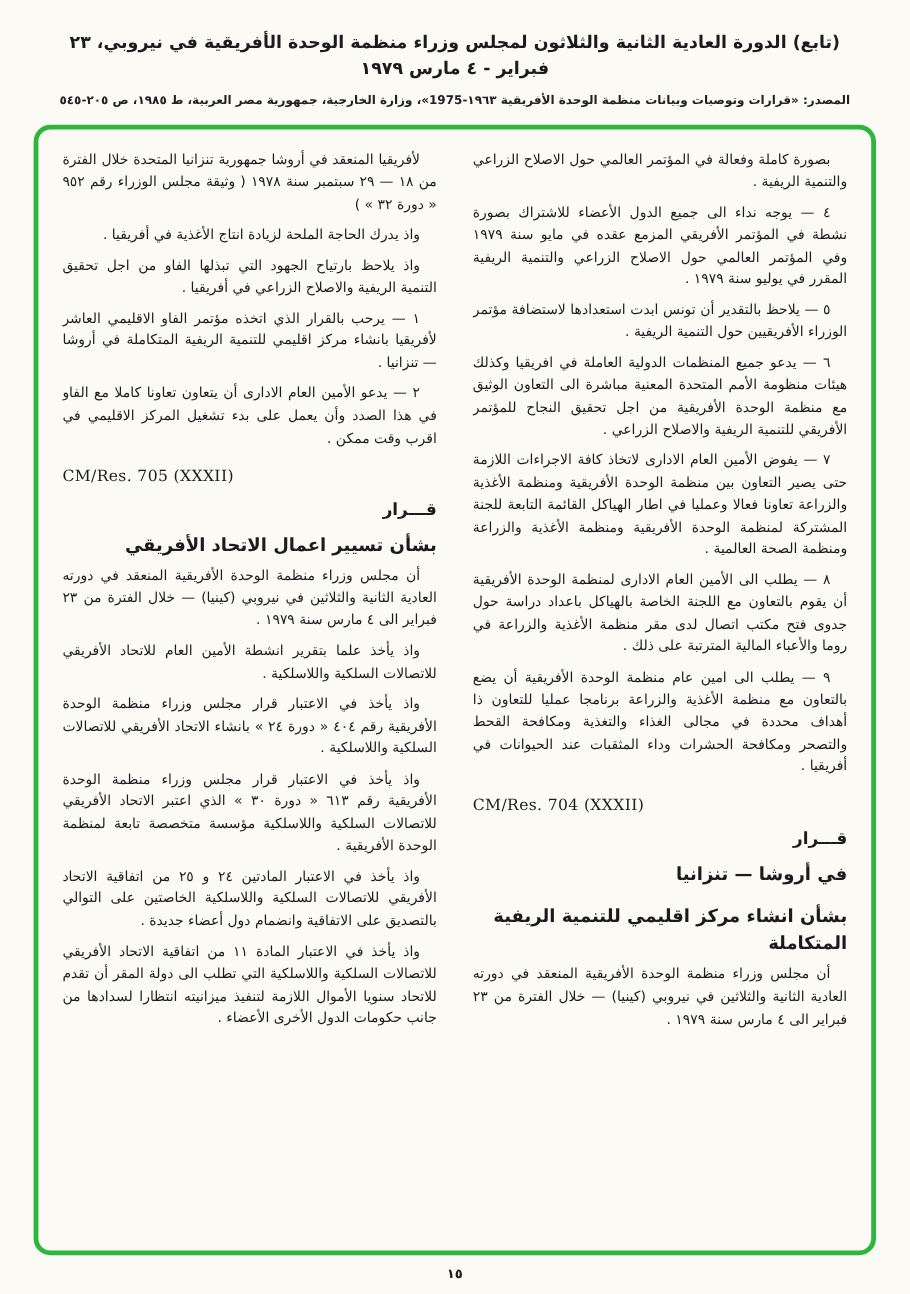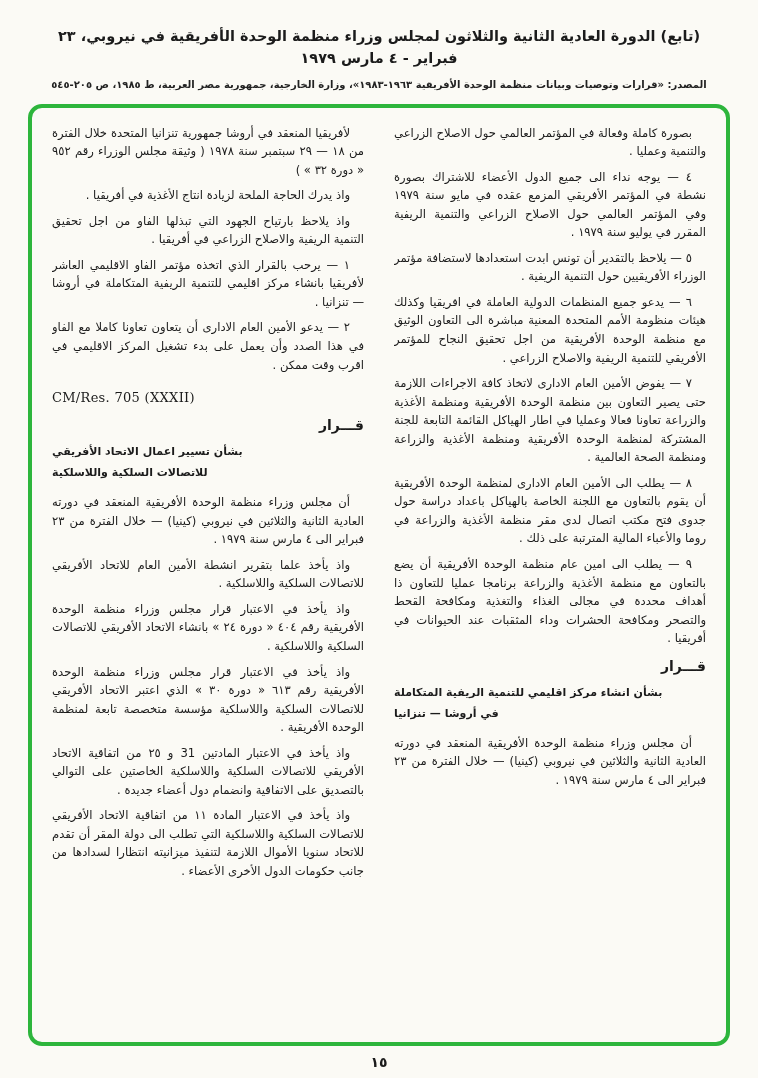--- a/index.html
+++ b/index.html
@@ -46,66 +46,66 @@
     direction:ltr;text-align:left;
     font-family:"DejaVu Serif","Liberation Serif",serif;
     font-size:13px;letter-spacing:.3px;
     margin:16px 0 12px;
   }
   .block.title{
     text-align:right;font-weight:bold;font-size:14px;letter-spacing:1px;
     margin:10px 0 10px;
   }
   .block.subtitle{
-    text-align:left;font-weight:bold;font-size:11px;line-height:1.55;
+    text-align:right;font-weight:bold;font-size:15px;line-height:1.55;
     margin:0 0 4px;
   }
   .block.subtitle.last{margin-bottom:12px;}
   footer.doc-footer{flex:1;display:flex;align-items:center;justify-content:center;}
-  .pagenum{font-size:14px;font-weight:bold;}
+  .pagenum{font-size:11px;font-weight:bold;}
 </style>
 </head>
 <body>
 
 <div class="page">
 
   <header class="doc-header">
     <div class="hdr-title">(تابع) الدورة العادية الثانية والثلاثون لمجلس وزراء منظمة الوحدة الأفريقية في نيروبي، ٢٣ فبراير - ٤ مارس ١٩٧٩</div>
-    <div class="hdr-source">المصدر: «قرارات وتوصيات وبيانات منظمة الوحدة الأفريقية ١٩٦٣-١٩٨٣»، وزارة الخارجية، جمهورية مصر العربية، ط ١٩٨٥، ص ٢٠٥-٥٤٥</div>
+    <div class="hdr-source">المصدر: «قرارات وتوصيات وبيانات منظمة الوحدة الأفريقية ١٩٦٣-1975»، وزارة الخارجية، جمهورية مصر العربية، ط ١٩٨٥، ص ٢٠٥-٥٤٥</div>
   </header>
 
   <main class="bordered-box">
     <div class="col" id="col-right">
-        <div class="block body">بصورة كاملة وفعالة في المؤتمر العالمي حول الاصلاح الزراعي والتنمية وعمليا .</div>
+        <div class="block body">بصورة كاملة وفعالة في المؤتمر العالمي حول الاصلاح الزراعي والتنمية الريفية .</div>
         <div class="block body">٤ — يوجه نداء الى جميع الدول الأعضاء للاشتراك بصورة نشطة في المؤتمر الأفريقي المزمع عقده في مايو سنة ١٩٧٩ وفي المؤتمر العالمي حول الاصلاح الزراعي والتنمية الريفية المقرر في يوليو سنة ١٩٧٩ .</div>
         <div class="block body">٥ — يلاحظ بالتقدير أن تونس ابدت استعدادها لاستضافة مؤتمر الوزراء الأفريقيين حول التنمية الريفية .</div>
         <div class="block body">٦ — يدعو جميع المنظمات الدولية العاملة في افريقيا وكذلك هيئات منظومة الأمم المتحدة المعنية مباشرة الى التعاون الوثيق مع منظمة الوحدة الأفريقية من اجل تحقيق النجاح للمؤتمر الأفريقي للتنمية الريفية والاصلاح الزراعي .</div>
         <div class="block body">٧ — يفوض الأمين العام الادارى لاتخاذ كافة الاجراءات اللازمة حتى يصير التعاون بين منظمة الوحدة الأفريقية ومنظمة الأغذية والزراعة تعاونا فعالا وعمليا في اطار الهياكل القائمة التابعة للجنة المشتركة لمنظمة الوحدة الأفريقية ومنظمة الأغذية والزراعة ومنظمة الصحة العالمية .</div>
         <div class="block body">٨ — يطلب الى الأمين العام الادارى لمنظمة الوحدة الأفريقية أن يقوم بالتعاون مع اللجنة الخاصة بالهياكل باعداد دراسة حول جدوى فتح مكتب اتصال لدى مقر منظمة الأغذية والزراعة في روما والأعباء المالية المترتبة على ذلك .</div>
         <div class="block body">٩ — يطلب الى امين عام منظمة الوحدة الأفريقية أن يضع بالتعاون مع منظمة الأغذية والزراعة برنامجا عمليا للتعاون ذا أهداف محددة في مجالى الغذاء والتغذية ومكافحة القحط والتصحر ومكافحة الحشرات وداء المثقبات عند الحيوانات في أفريقيا .</div>
+        <div class="block rescode">CM/Res. 704 (XXXII)</div>
         <div class="block title">قـــرار</div>
+        <div class="block subtitle last">في أروشا — تنزانيا</div>
         <div class="block subtitle">بشأن انشاء مركز اقليمي للتنمية الريفية المتكاملة</div>
-        <div class="block subtitle last">في أروشا — تنزانيا</div>
         <div class="block body">أن مجلس وزراء منظمة الوحدة الأفريقية المنعقد في دورته العادية الثانية والثلاثين في نيروبي (كينيا) — خلال الفترة من ٢٣ فبراير الى ٤ مارس سنة ١٩٧٩ .</div>
       </div>
     <div class="col" id="col-left">
         <div class="block body">لأفريقيا المنعقد في أروشا جمهورية تنزانيا المتحدة خلال الفترة من ١٨ — ٢٩ سبتمبر سنة ١٩٧٨ ( وثيقة مجلس الوزراء رقم ٩٥٢ « دورة ٣٢ » )</div>
         <div class="block body">واذ يدرك الحاجة الملحة لزيادة انتاج الأغذية في أفريقيا .</div>
         <div class="block body">واذ يلاحظ بارتياح الجهود التي تبذلها الفاو من اجل تحقيق التنمية الريفية والاصلاح الزراعي في أفريقيا .</div>
         <div class="block body">١ — يرحب بالقرار الذي اتخذه مؤتمر الفاو الاقليمي العاشر لأفريقيا بانشاء مركز اقليمي للتنمية الريفية المتكاملة في أروشا — تنزانيا .</div>
         <div class="block body">٢ — يدعو الأمين العام الادارى أن يتعاون تعاونا كاملا مع الفاو في هذا الصدد وأن يعمل على بدء تشغيل المركز الاقليمي في اقرب وقت ممكن .</div>
         <div class="block rescode">CM/Res. 705 (XXXII)</div>
         <div class="block title">قـــرار</div>
         <div class="block subtitle">بشأن تسيير اعمال الاتحاد الأفريقي</div>
-        <div class="block subtitle last">للاتصالات السلكية واللاسلكية</div>
         <div class="block body">أن مجلس وزراء منظمة الوحدة الأفريقية المنعقد في دورته العادية الثانية والثلاثين في نيروبي (كينيا) — خلال الفترة من ٢٣ فبراير الى ٤ مارس سنة ١٩٧٩ .</div>
         <div class="block body">واذ يأخذ علما بتقرير انشطة الأمين العام للاتحاد الأفريقي للاتصالات السلكية واللاسلكية .</div>
         <div class="block body">واذ يأخذ في الاعتبار قرار مجلس وزراء منظمة الوحدة الأفريقية رقم ٤٠٤ « دورة ٢٤ » بانشاء الاتحاد الأفريقي للاتصالات السلكية واللاسلكية .</div>
         <div class="block body">واذ يأخذ في الاعتبار قرار مجلس وزراء منظمة الوحدة الأفريقية رقم ٦١٣ « دورة ٣٠ » الذي اعتبر الاتحاد الأفريقي للاتصالات السلكية واللاسلكية مؤسسة متخصصة تابعة لمنظمة الوحدة الأفريقية .</div>
-        <div class="block body">واذ يأخذ في الاعتبار المادتين 31 و ٢٥ من اتفاقية الاتحاد الأفريقي للاتصالات السلكية واللاسلكية الخاصتين على التوالي بالتصديق على الاتفاقية وانضمام دول أعضاء جديدة .</div>
+        <div class="block body">واذ يأخذ في الاعتبار المادتين ٢٤ و ٢٥ من اتفاقية الاتحاد الأفريقي للاتصالات السلكية واللاسلكية الخاصتين على التوالي بالتصديق على الاتفاقية وانضمام دول أعضاء جديدة .</div>
         <div class="block body">واذ يأخذ في الاعتبار المادة ١١ من اتفاقية الاتحاد الأفريقي للاتصالات السلكية واللاسلكية التي تطلب الى دولة المقر أن تقدم للاتحاد سنويا الأموال اللازمة لتنفيذ ميزانيته انتظارا لسدادها من جانب حكومات الدول الأخرى الأعضاء .</div>
       </div>
   </main>
 
   <footer class="doc-footer">
     <div class="pagenum">١٥</div>
   </footer>
 
 </div>
 

